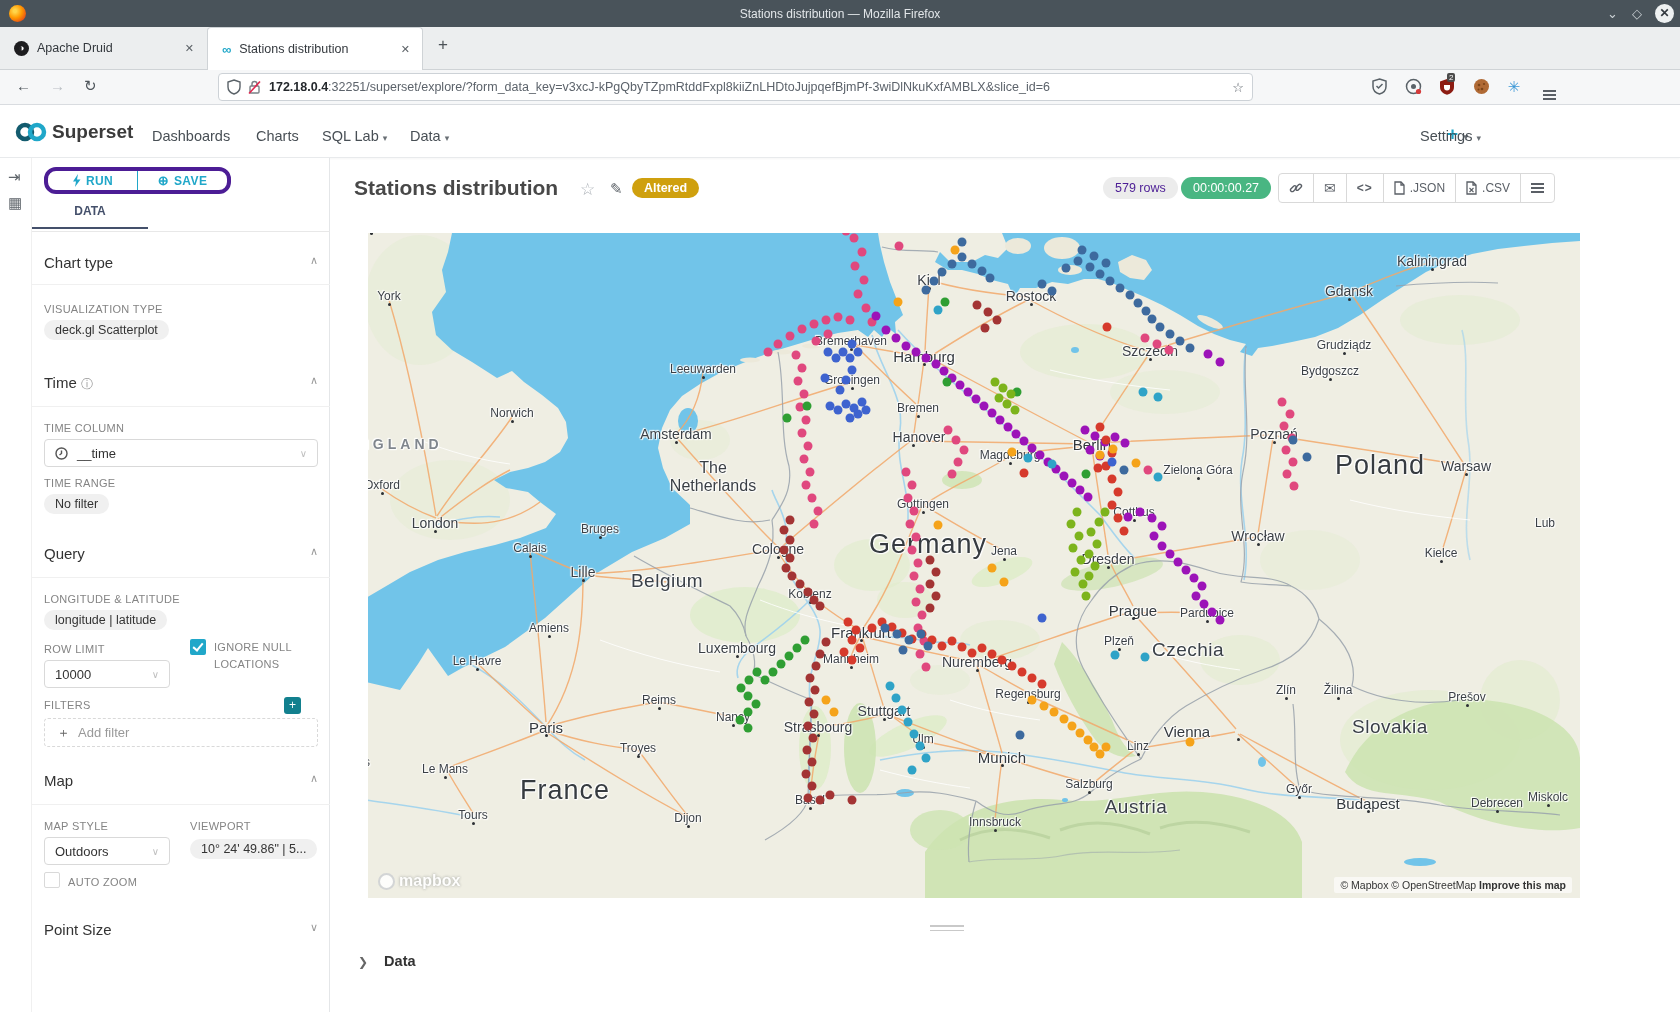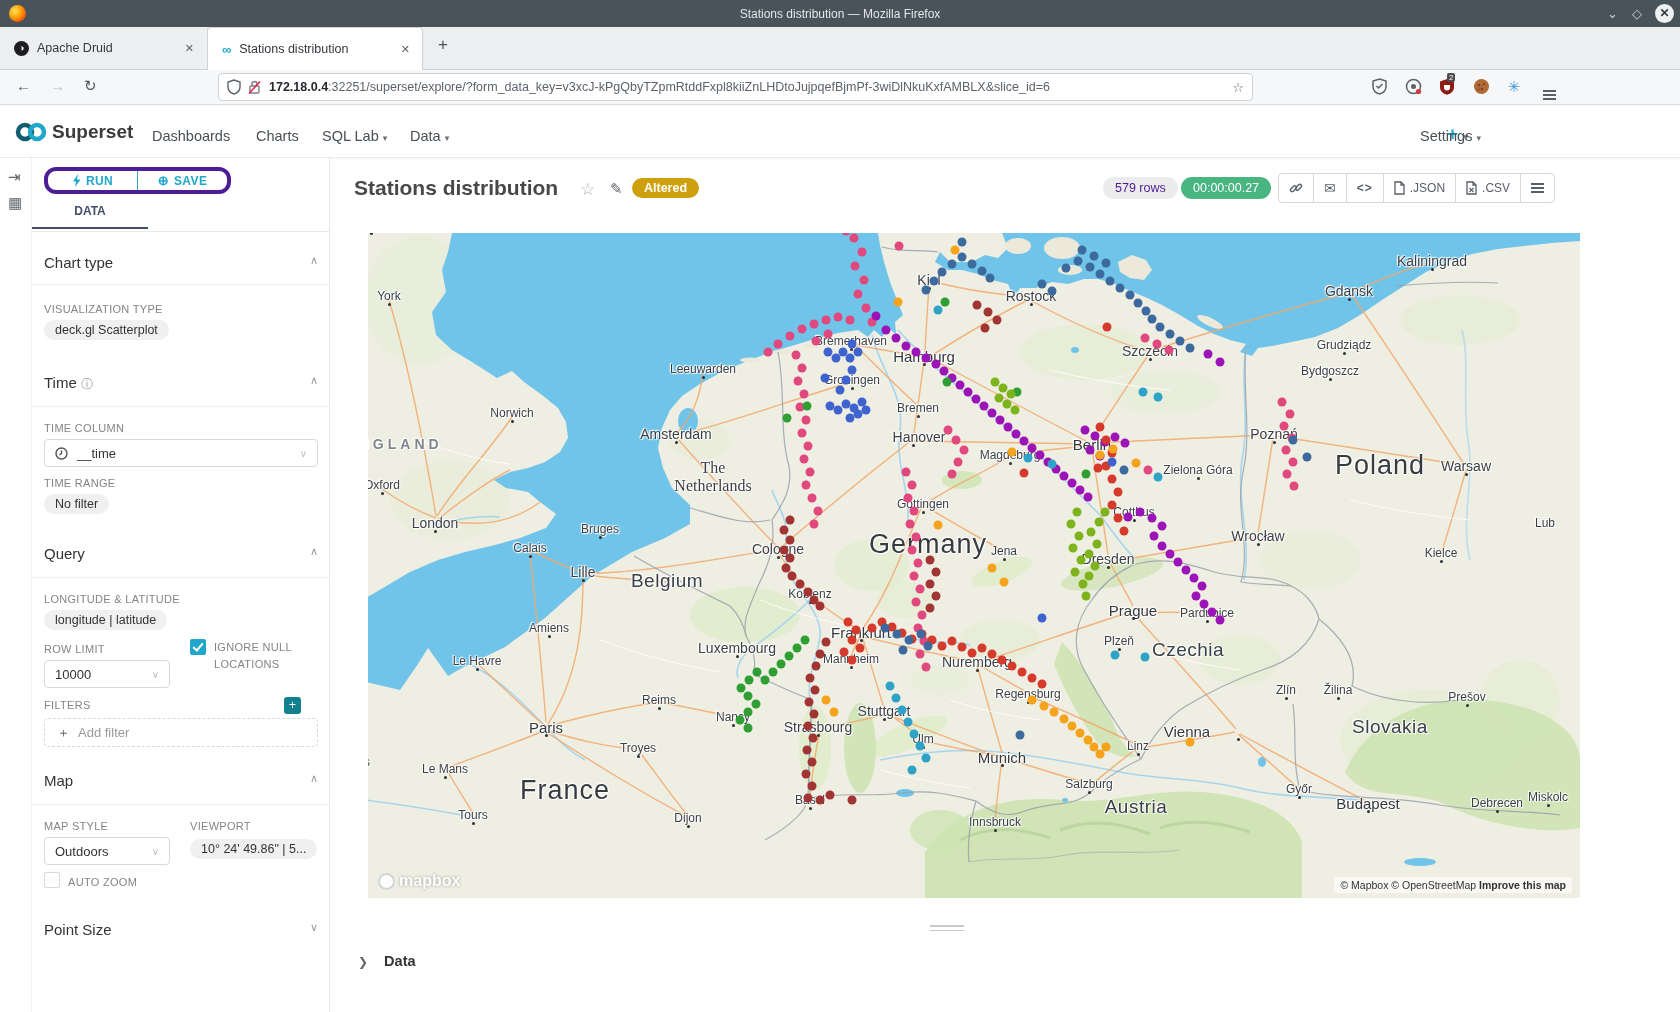--- a/index.html
+++ b/index.html
@@ -561,21 +561,21 @@
       <span class="ml " style="left: 291px; top: 467px;">Reims</span>
       <span class="mk" style="left: 289.5px; top: 474px;"></span>
       <span class="ml " style="left: 365px; top: 484px;">Nancy</span>
       <span class="mk" style="left: 363.5px; top: 491px;"></span>
       <span class="ml " style="left: 442px; top: 567px;">Basel</span>
       <span class="mk" style="left: 440.5px; top: 574px;"></span>
       <span class="ml " style="left: 335px; top: 136px;">Leeuwarden</span>
       <span class="mk" style="left: 333.5px; top: 143px;"></span>
       <span class="ml c" style="left: 308px; top: 201px;">Amsterdam</span>
       <span class="mk" style="left: 306.5px; top: 208px;"></span>
-      <span class="ml c2" style="left: 345px; top: 244px; font-family: Liberation Serif, serif;">The
+      <span class="ml c2" style="left: 345px; top: 244px;">The
 Netherlands</span>
       <span class="ml " style="left: 483px; top: 108px;">Bremerhaven</span>
       <span class="mk" style="left: 481.5px; top: 115px;"></span>
       <span class="ml " style="left: 484px; top: 147px;">Groningen</span>
       <span class="mk" style="left: 482.5px; top: 154px;"></span>
       <span class="ml " style="left: 550px; top: 175px;">Bremen</span>
       <span class="mk" style="left: 548.5px; top: 182px;"></span>
       <span class="ml b" style="left: 556px; top: 123px;">Hamburg</span>
       <span class="mk" style="left: 554.5px; top: 130px;"></span>
       <span class="ml c" style="left: 561px; top: 47px;">Kiel</span>

